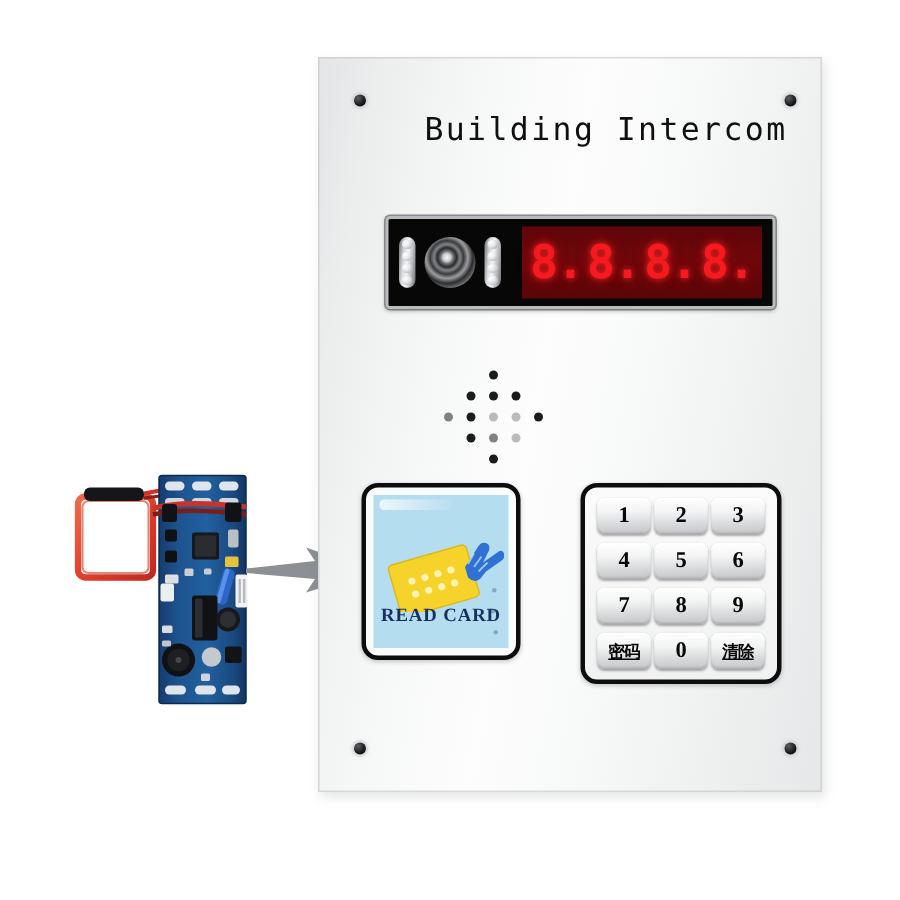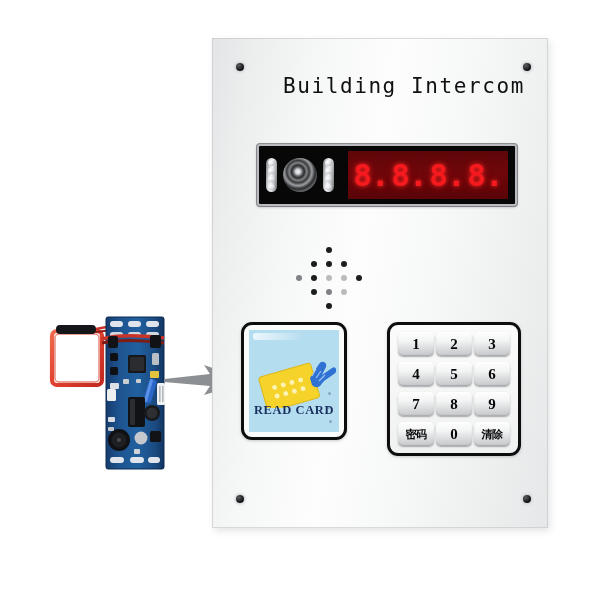--- a/index.html
+++ b/index.html
@@ -244,20 +244,21 @@
     font-family: "Liberation Serif", serif;
     font-size: 15px;
     font-weight: bold;
     color: #060608;
     box-sizing: border-box;
   }
   .key.cn {
     font-family: "DejaVu Sans", sans-serif;
     font-size: 11px;
     letter-spacing: -0.5px;
+    text-decoration: underline;
   }
 
   
   #arrow {
     position: absolute;
     left: 164px;
     top: 364px;
     width: 86px;
     height: 34px;
   }

